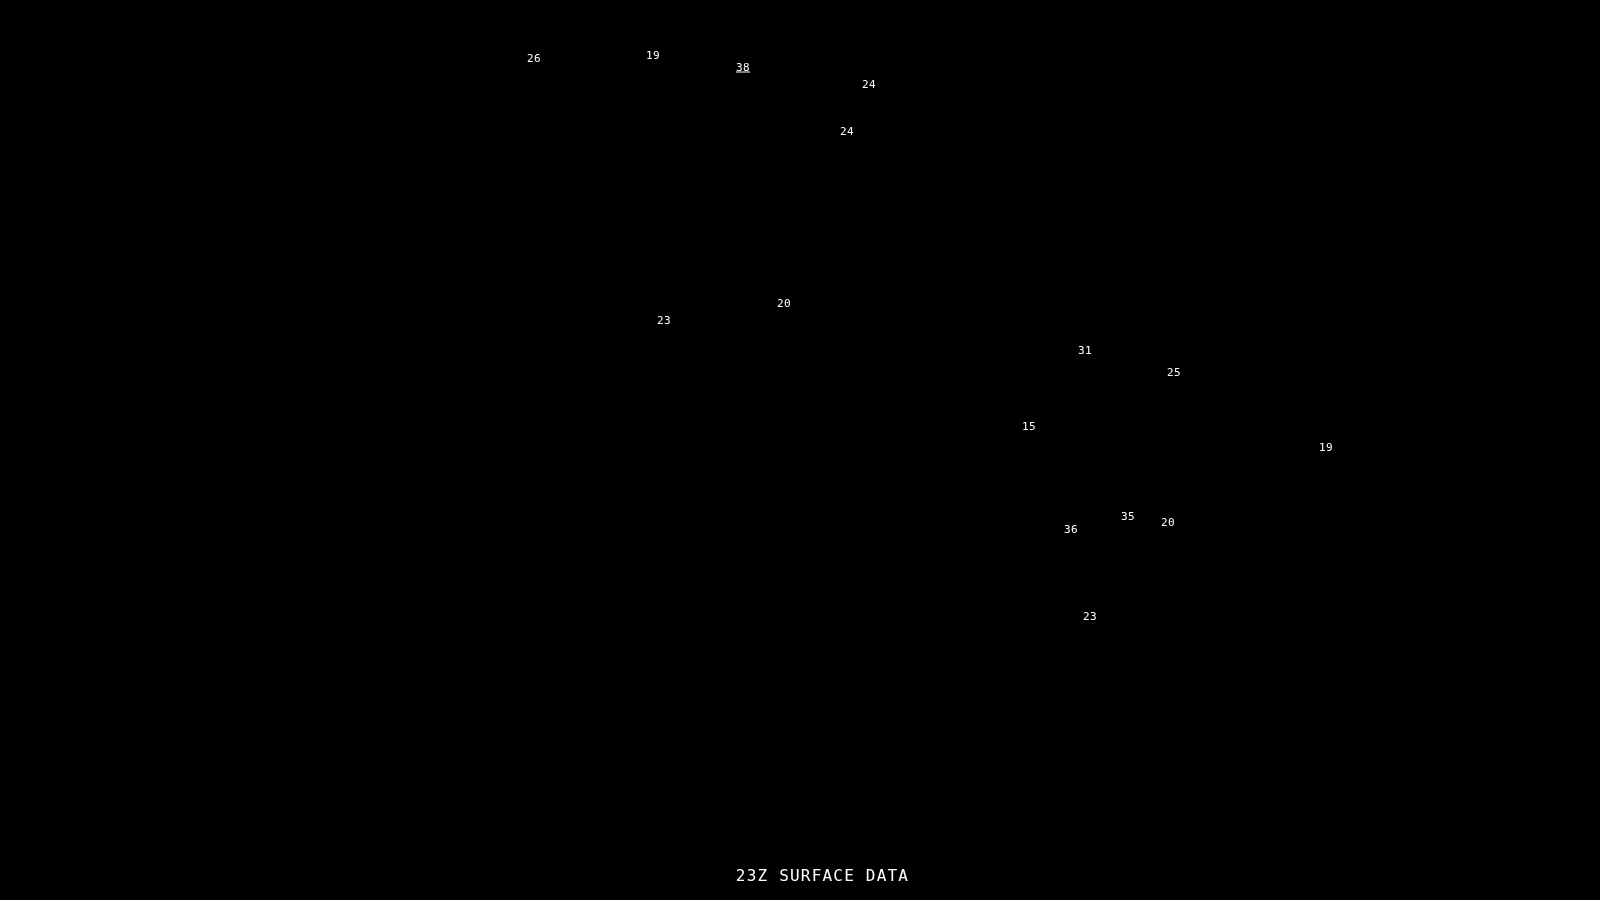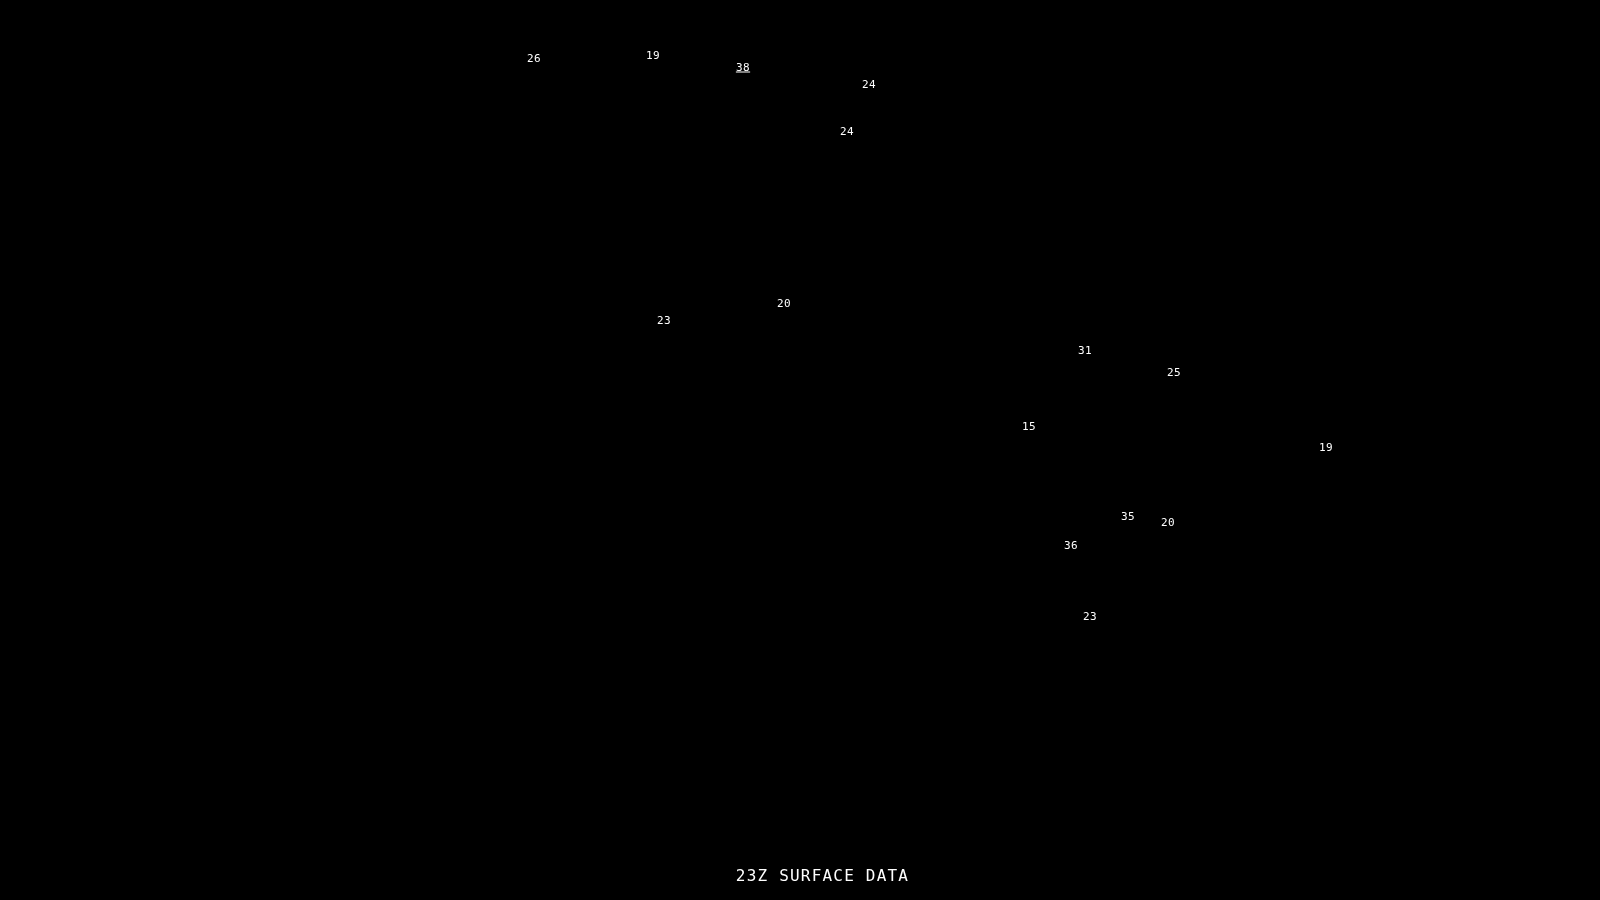--- a/index.html
+++ b/index.html
@@ -49,17 +49,17 @@
       <div class="station-value" style="left: 869px; top: 84px;">24</div>
       <div class="station-value" style="left: 847px; top: 131px;">24</div>
       <div class="station-value" style="left: 784px; top: 303px;">20</div>
       <div class="station-value" style="left: 664px; top: 320px;">23</div>
       <div class="station-value" style="left: 1085px; top: 350px; text-align: right;">31</div>
       <div class="station-value" style="left: 1159px; top: 372px; margin-left: 15px;">25</div>
       <div class="station-value" style="left: 1029px; top: 426px;">15</div>
       <div class="station-value" style="left: 1326px; top: 447px;">19</div>
       <div class="station-value" style="left: 1128px; top: 516px;">35</div>
       <div class="station-value" style="left: 1168px; top: 522px;">20</div>
-      <div class="station-value" style="left: 1071px; top: 529px; margin-top: 16px;">36</div>
+      <div class="station-value" style="left: 1071px; top: 529px;">36</div>
       <div class="station-value" style="left: 1090px; top: 616px;">23</div>
     </div>
   <div id="map-footer" style="top: 866px;">23Z SURFACE DATA</div>
 </div>
 
 </body></html>

